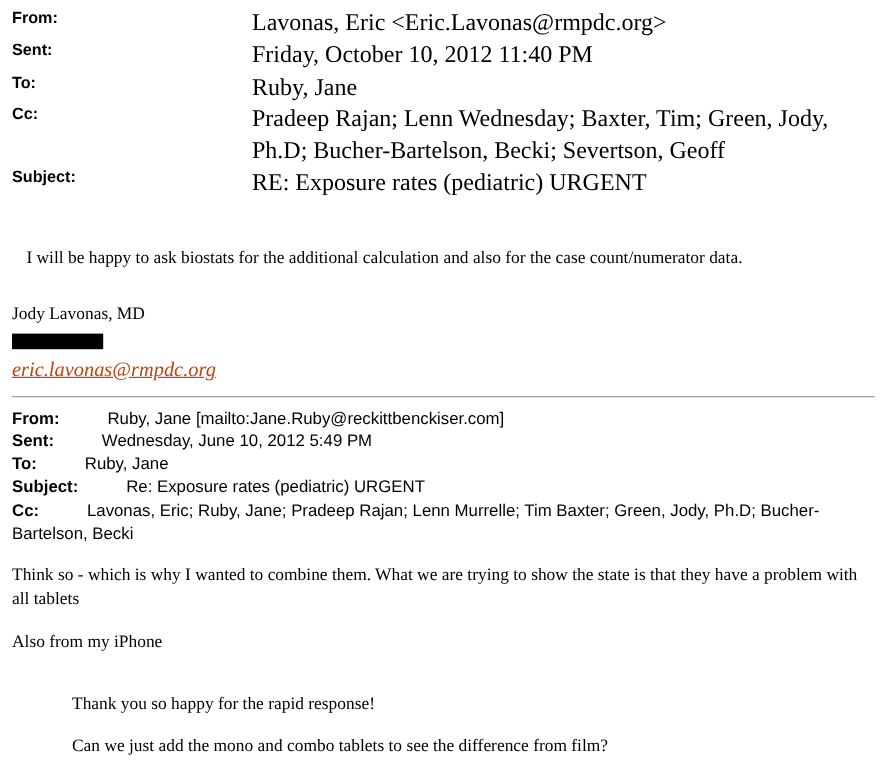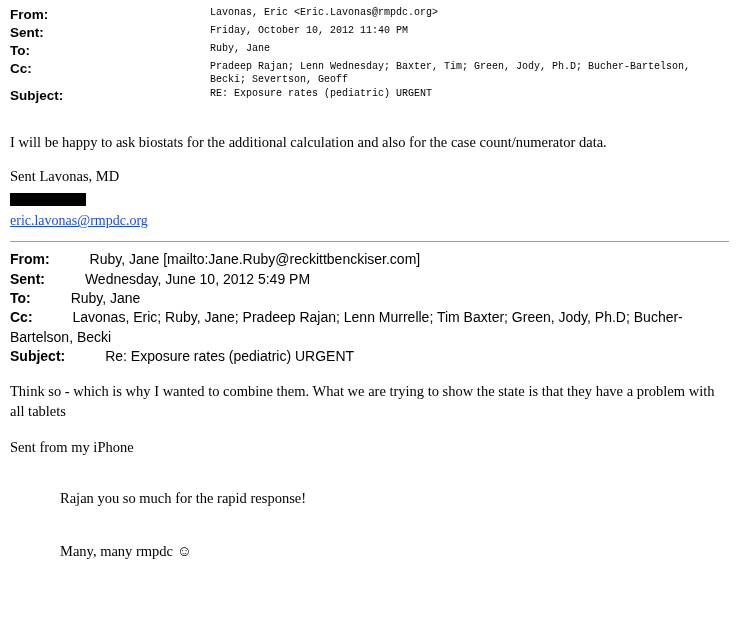--- a/index.html
+++ b/index.html
@@ -36,56 +36,57 @@
   }
   .hdr-label {
     width: 200px;
     flex: 0 0 200px;
     font-weight: bold;
     font-family: "Liberation Sans", sans-serif;
     font-size: 13.5px;
   }
   .hdr-value {
     flex: 1 1 auto;
-    font-family: Liberation Mono, monospace;
-    font-size: 10px;
+    font-family: Liberation Serif, serif;
+    font-size: 20px;
   }
   .hdr-value.wrap2 {
     line-height: 1.32;
   }
 
   
   .body-area {
     padding: 0 10px;
   }
   p.para {
-    margin: 0;
+    margin: 12px;
     font-size: 14.5px;
     line-height: 1.35;
   }
   .gap-lg { height: 28px; }
   .gap-md { height: 16px; }
   .gap-xs { height: 5px; }
 
   
   .sig-name {
     font-size: 14.5px;
     margin: 0;
   }
   .redaction {
     display: inline-block;
     width: 76px;
     height: 13px;
     background: #000000;
     vertical-align: middle;
   }
   .sig-email {
-    font-size: 14px;
+    font-size: 17px;
     text-decoration: underline;
-    color: #1d4ed8;
+    color: #c2410c;
+    font-style: italic;
   }
 
   
   .divider {
     border: 0;
     border-top: 1px solid #9a9a9a;
     margin: 12px 0 8px 0;
   }
 
   
@@ -154,21 +155,21 @@
   </div>
 
   <div class="body-area">
 
     <div class="gap-lg"></div>
 
     <p class="para">I will be happy to ask biostats for the additional calculation and also for the case count/numerator data.</p>
 
     <div class="gap-md"></div>
 
-    <p class="sig-name">Sent Lavonas, MD</p>
+    <p class="sig-name">Jody Lavonas, MD</p>
     <div class="gap-xs"></div>
     <p class="sig-name">
       <span class="redaction"></span>
     </p>
     <div class="gap-xs"></div>
     <p class="sig-name">
       <span class="sig-email">eric.lavonas@rmpdc.org</span>
     </p>
 
     <hr class="divider">
@@ -180,46 +181,47 @@
       </p>
       <p class="qhdr">
         <b>Sent:</b>
         <span class="qv">Wednesday, June 10, 2012 5:49 PM</span>
       </p>
       <p class="qhdr">
         <b>To:</b>
         <span class="qv">Ruby, Jane</span>
       </p>
       <p class="qhdr">
+        <b>Subject:</b>
+        <span class="qv">Re: Exposure rates (pediatric) URGENT</span>
+      </p>
+      <p class="qhdr">
         <b>Cc:</b>
         <span class="qv">Lavonas, Eric; Ruby, Jane; Pradeep Rajan; Lenn Murrelle; Tim Baxter; Green, Jody, Ph.D; Bucher-Bartelson, Becki</span>
       </p>
-      <p class="qhdr">
-        <b>Subject:</b>
-        <span class="qv">Re: Exposure rates (pediatric) URGENT</span>
-      </p>
     </div>
 
     <div class="gap-md"></div>
 
     <p class="qbody">Think so - which is why I wanted to combine them. What we are trying to show the state is that they have a problem with all tablets</p>
 
     <div class="gap-md"></div>
 
-    <p class="qbody">Sent from my iPhone</p>
-
-    <div class="gap-md"></div>
-
-
-    <div class="gap-md"></div>
-
-    <p class="qbody indent">Rajan you so much for the rapid response!</p>
-
-    <div class="gap-md"></div>
-
+    <p class="qbody">Also from my iPhone</p>
+
+    <div class="gap-md"></div>
+
+
+    <div class="gap-md"></div>
+
+    <p class="qbody indent">Thank you so happy for the rapid response!</p>
+
+    <div class="gap-md"></div>
+
+    <p class="qbody indent">Can we just add the mono and combo tablets to see the difference from film?</p>
 
     <div class="gap-md"></div>
 
     <p class="qbody indent">
       <span>Many, many rmpdc</span>
       <span class="smiley">☺</span>
     </p>
 
   </div>
 </div>

